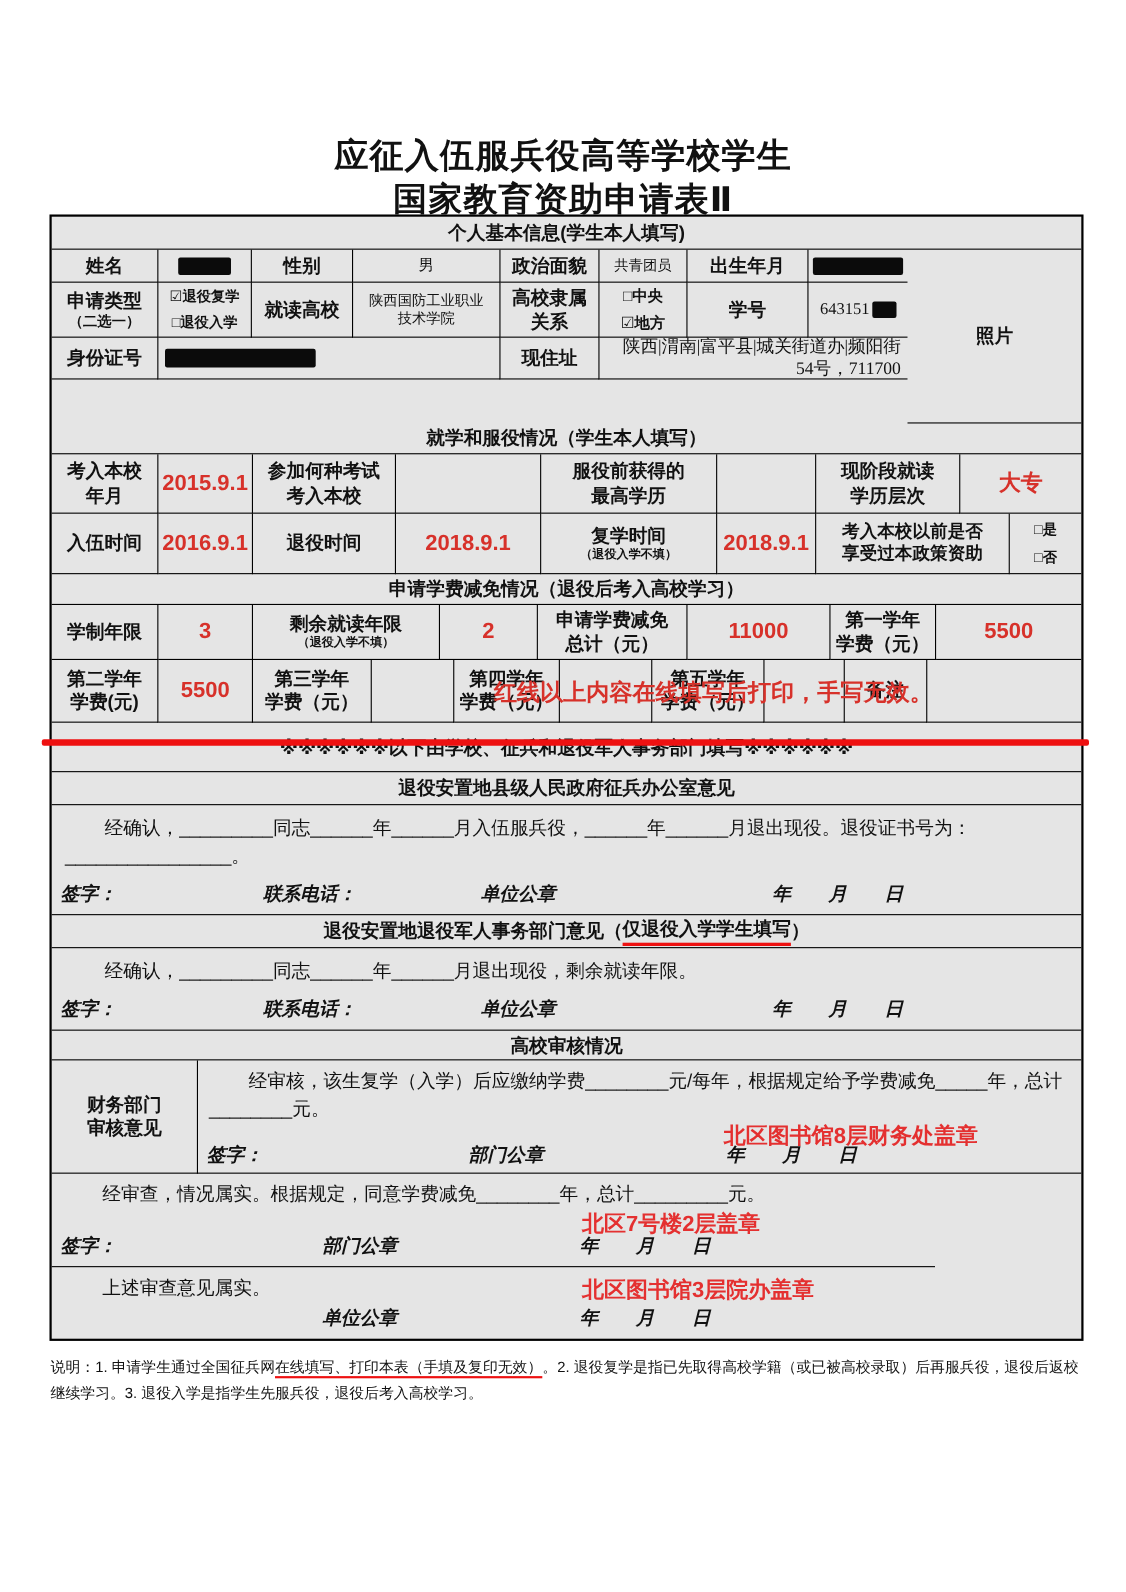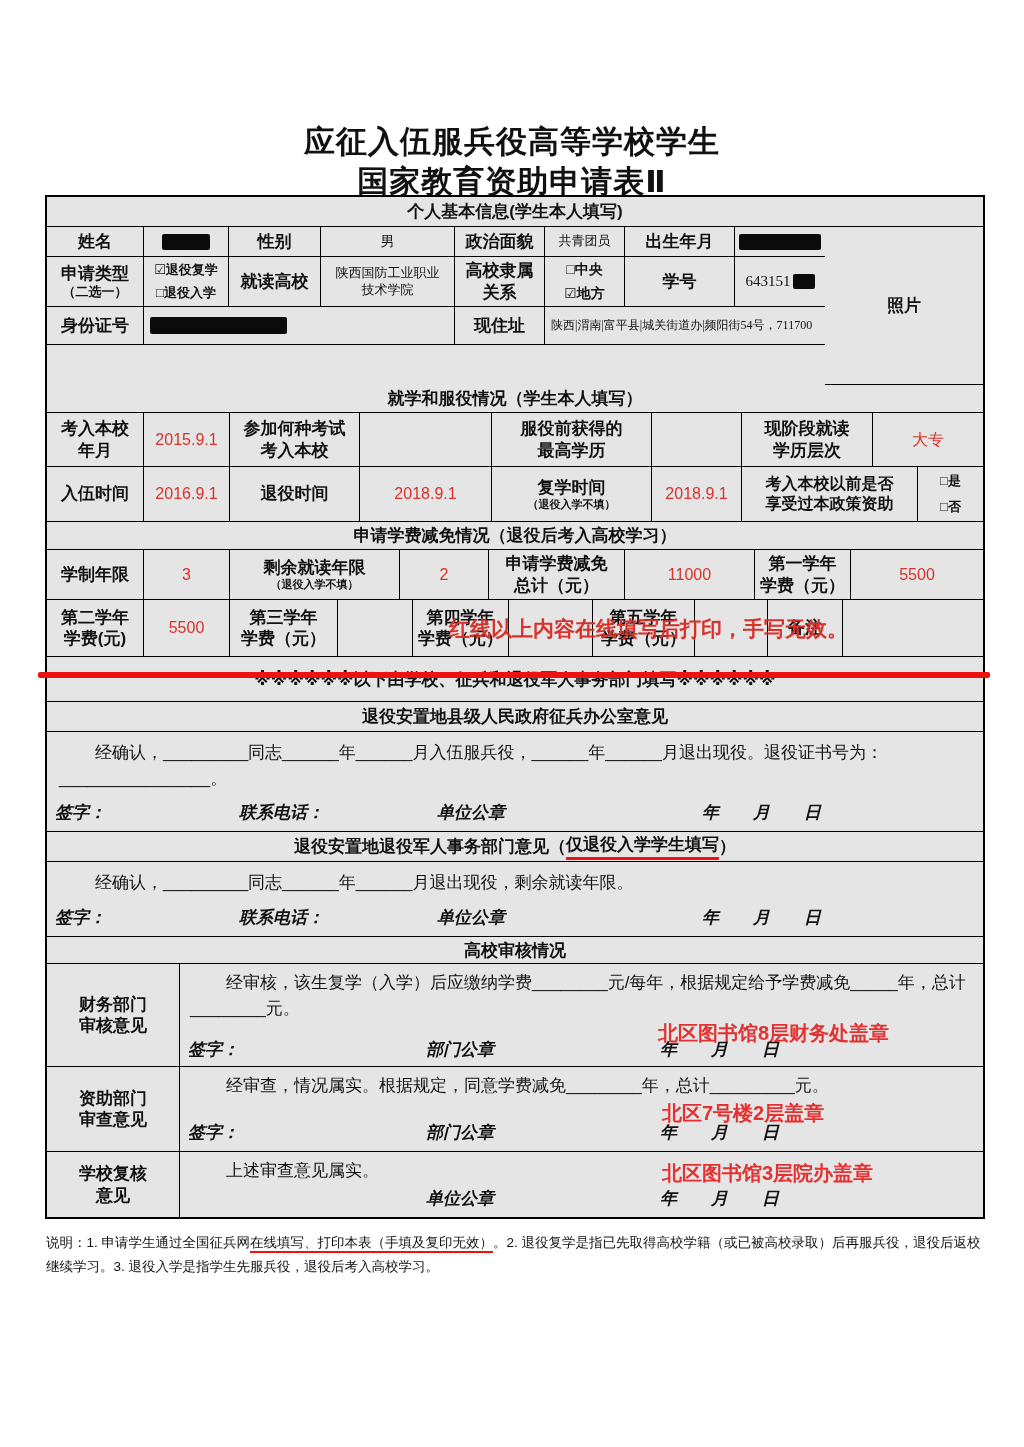--- a/index.html
+++ b/index.html
@@ -16,21 +16,21 @@
          font-size:31px;font-weight:700;line-height:1.3;letter-spacing:1px;}
   .ftable{position:absolute;left:45px;top:195px;width:940px;border:2px solid var(--bd);box-sizing:border-box;background:#e5e5e5;}
   .row{display:flex;}
   .c{box-sizing:border-box;border-right:1px solid var(--bd);border-bottom:1px solid var(--bd);
      display:flex;align-items:center;justify-content:center;flex-direction:column;
      text-align:center;white-space:pre-line;line-height:1.25;padding:1px 2px;font-size:17px;font-weight:600;}
   .row .c:last-child{border-right:none;}
   .sechead{box-sizing:border-box;border-bottom:1px solid var(--bd);display:flex;align-items:center;justify-content:center;
            font-size:17px;font-weight:600;white-space:pre;}
   .serif{font-family:"Liberation Serif","DejaVu Serif",serif;font-weight:400;}
-  .rv{color:var(--red);font-size:16px;font-weight:400;font-family:"Liberation Sans",sans-serif;}
+  .rv{color:var(--red);font-size:20px;font-weight:700;font-family:"Liberation Sans",sans-serif;}
   .sub{font-size:11px;font-weight:600;}
   .redact{background:#0b0b0b;border-radius:2px;}
   .opts{font-size:13px;line-height:1.7;font-weight:600;}
   .photo{border-bottom:1px solid var(--bd);}
   .bodycell{position:relative;box-sizing:border-box;border-bottom:1px solid var(--bd);
             text-align:left;font-size:17px;font-weight:500;line-height:1.5;padding:8px 12px 0 12px;}
   .sig{position:absolute;font-size:17px;font-weight:600;white-space:pre;font-style:italic;}
   .stamp{position:absolute;color:var(--ared);font-size:20px;font-weight:700;white-space:pre;}
   .labelcol{width:133px;}
   .content{position:relative;box-sizing:border-box;width:803px;text-align:left;
@@ -85,21 +85,21 @@
           <div class="c" style="width:110px">学号</div>
           <div class="c" style="width:90px;flex-direction:row">
             <span class="serif" style="font-size:15px">643151</span>
             <span class="redact" style="width:22px;height:15px;display:inline-block;margin-left:2px"></span>
           </div>
         </div>
         <div class="row" style="height:38px">
           <div class="c" style="width:97px">身份证号</div>
           <div class="c" style="width:311px;align-items:flex-start;justify-content:center;padding-left:6px"><div class="redact" style="width:137px;height:17px"></div></div>
           <div class="c" style="width:90px">现住址</div>
-          <div class="c serif" style="width:280px;font-size:12px;text-align:center;align-items:flex-start;padding:2px 6px">陕西|渭南|富平县|城关街道办|频阳街54号，711700</div>
+          <div class="c serif" style="width:280px;font-size:16px;text-align:right;align-items:flex-start;padding:2px 6px">陕西|渭南|富平县|城关街道办|频阳街54号，711700</div>
         </div>
       </div>
       <div class="c photo" style="width:158px;height:158px;border-right:none">照片</div>
     </div>
 
     <div class="sechead" style="height:28px">就学和服役情况（学生本人填写）</div>
     <div class="row" style="height:54px">
       <div class="c" style="width:97px">考入本校
 年月</div>
       <div class="c rv" style="width:86px">2015.9.1</div>
@@ -191,33 +191,29 @@
 审核意见</div>
       <div class="content" style="border-bottom:1px solid var(--bd)">
         <div class="indent">经审核，该生复学（入学）后应缴纳学费________元/每年，根据规定给予学费减免_____年，总计________元。</div>
         <span class="stamp" style="left:478px;top:54px">北区图书馆8层财务处盖章</span>
         <span class="sig" style="left:8px;bottom:4px">签字：</span>
         <span class="sig" style="left:246px;bottom:4px">部门公章</span>
         <span class="sig" style="left:480px;bottom:4px">年　　月　　日</span>
       </div>
     </div>
     <div class="row" style="height:85px">
-      <div class="c labelcol">资助部门
-审查意见</div>
       <div class="content" style="border-bottom:1px solid var(--bd)">
         <div class="indent">经审查，情况属实。根据规定，同意学费减免________年，总计_________元。</div>
         <span class="stamp" style="left:482px;top:31px">北区7号楼2层盖章</span>
         <span class="sig" style="left:8px;bottom:6px">签字：</span>
         <span class="sig" style="left:246px;bottom:6px">部门公章</span>
         <span class="sig" style="left:480px;bottom:6px">年　　月　　日</span>
       </div>
     </div>
     <div class="row" style="height:65px">
-      <div class="c labelcol" style="border-bottom:none">学校复核
-意见</div>
       <div class="content">
         <div class="indent">上述审查意见属实。</div>
         <span class="stamp" style="left:482px;top:6px">北区图书馆3层院办盖章</span>
         <span class="sig" style="left:246px;top:34px">单位公章</span>
         <span class="sig" style="left:480px;top:34px">年　　月　　日</span>
       </div>
     </div>
   </div>
 
   <div class="red-overlay">红线以上内容在线填写后打印，手写无效。</div>

